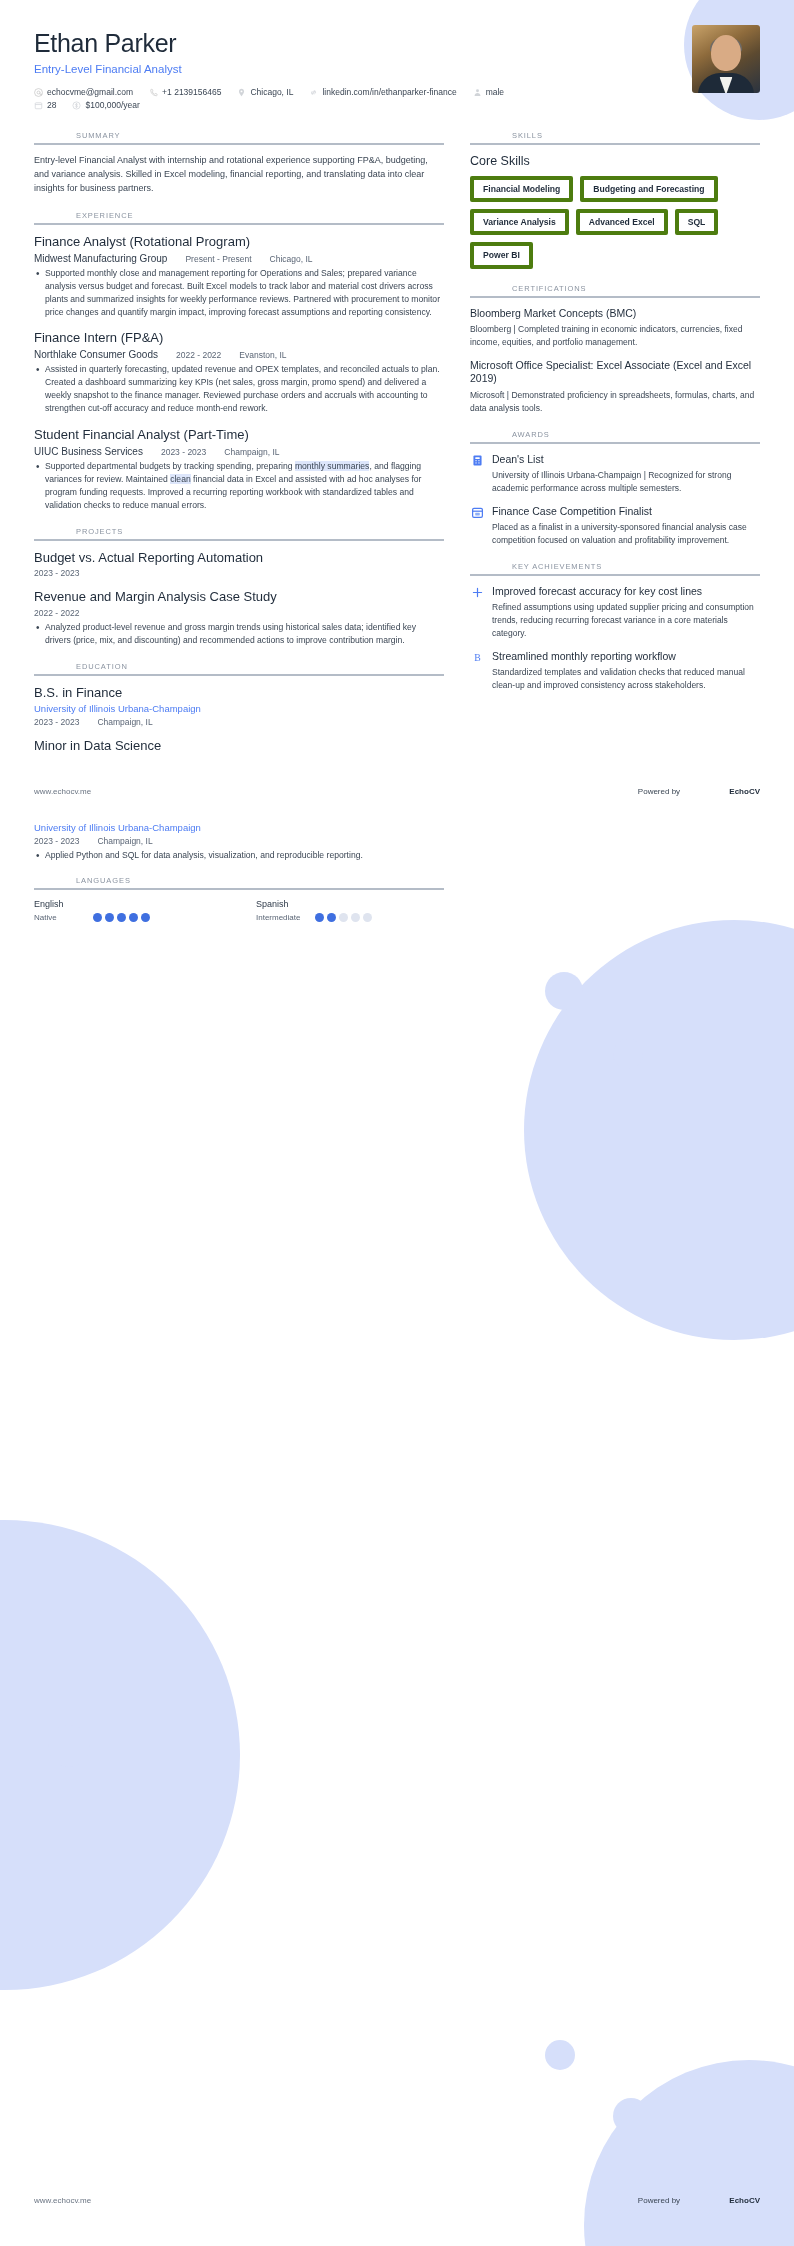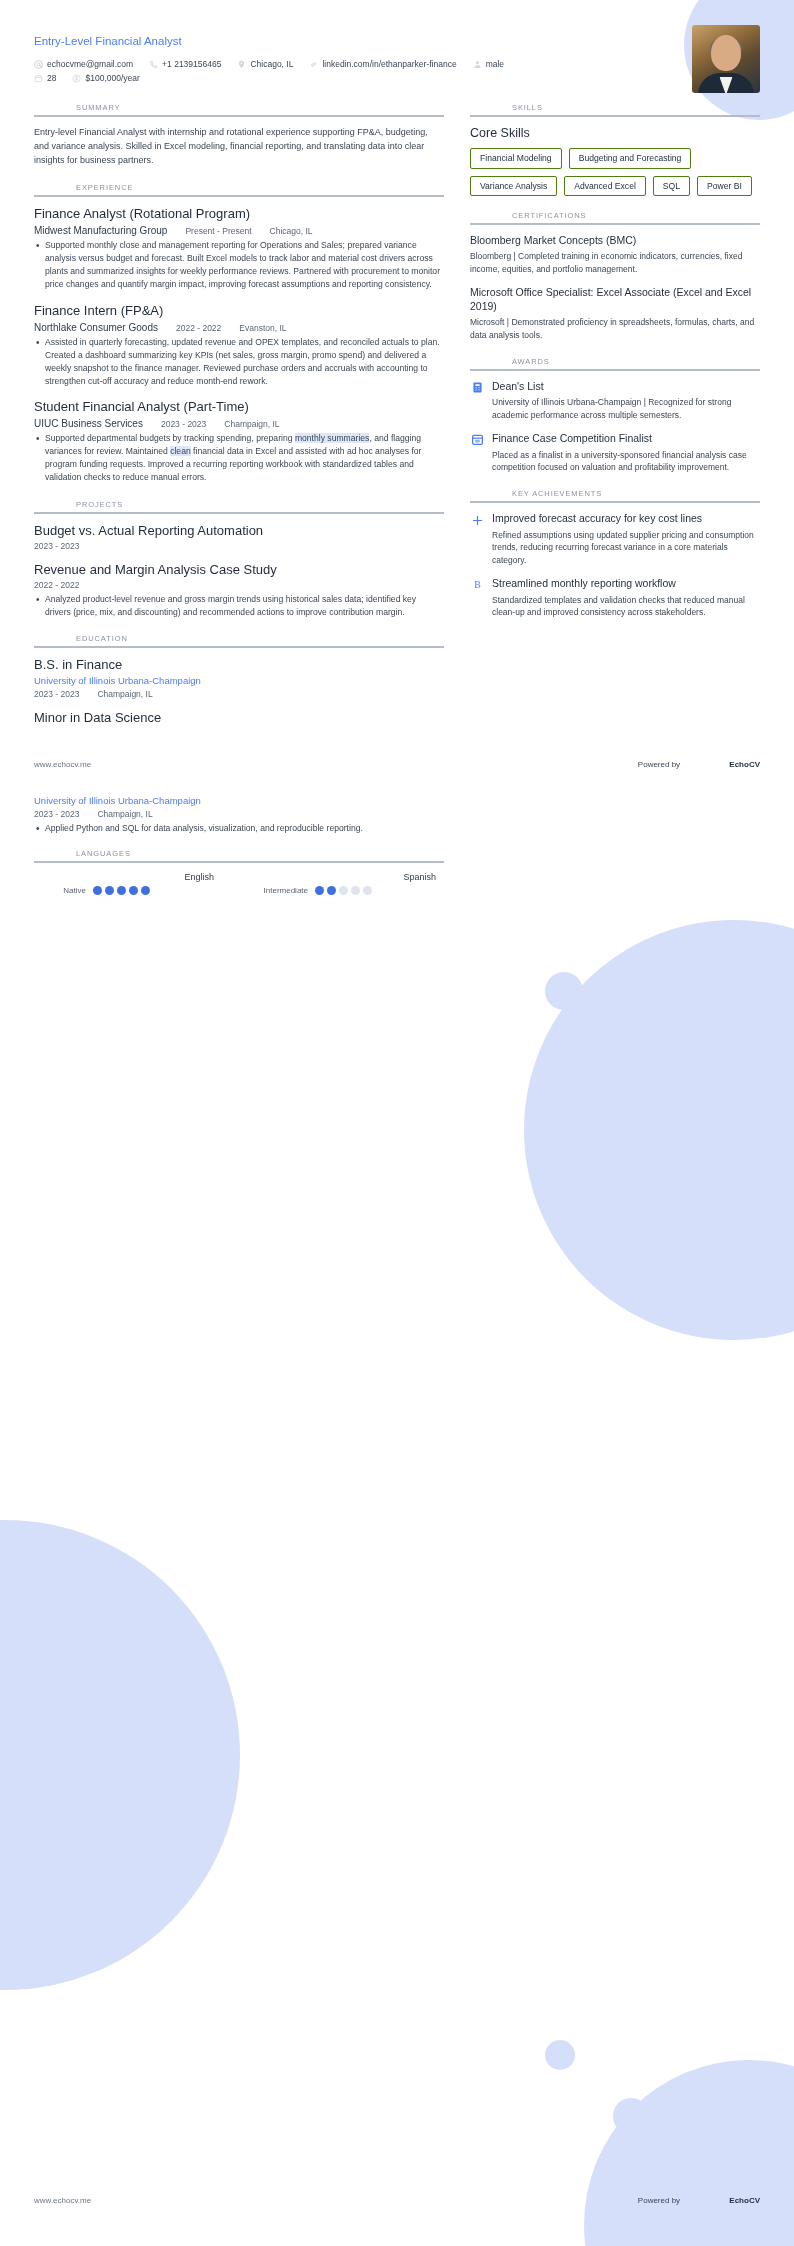--- a/index.html
+++ b/index.html
@@ -101,22 +101,22 @@
     font-size: 10px; color: #3b4654;
   }
   .hl { background: #dde6fb; }
 
   
   .skills-group-title {
     font-size: 12.5px; color: #1f2b3a; font-weight: 400; margin-bottom: 8px;
   }
   .chips { display: flex; flex-wrap: wrap; gap: 7px; }
   .chip {
-    border: 1px solid #4d7c0f; border-radius: 2px;
-    padding: 4px 9px; font-size: 8.6px; font-weight: normal; color: #1f2b3a;
+    border: 4px solid #4d7c0f; border-radius: 2px;
+    padding: 4px 9px; font-size: 8.6px; font-weight: bold; color: #1f2b3a;
     background: #fff; line-height: 1.2;
   }
   .cert { margin-bottom: 10px; }
   .cert-name { font-size: 10.5px; color: #1f2b3a; line-height: 1.3; margin-bottom: 3px; }
   .cert-desc { font-size: 8.5px; line-height: 1.5; color: #3b4654; }
 
   .award { display: flex; gap: 8px; margin-bottom: 10px; }
   .award-icon {
     flex: 0 0 14px; width: 14px; height: 14px; margin-top: 1px;
     display: flex; align-items: center; justify-content: center;
@@ -129,21 +129,21 @@
   
   .footer {
     display: flex; justify-content: space-between; align-items: center;
     padding: 0 34px; font-size: 8px; color: #6b7583; position: relative; z-index: 3;
   }
   .footer .brand { color: #3b4654; }
   .footer .brand b { color: #1f2b3a; padding-left: 47px; }
 
   
   .lang-wrap { display: flex; gap: 42px; }
-  .lang { width: 180px; text-align: right; }
+  .lang { width: 180px; }
   .lang-name { font-size: 9px; color: #2f3b4a; margin-bottom: 4px; }
   .lang-row { display: flex; align-items: center; gap: 7px; }
   .lang-level { font-size: 8px; color: #5b6676; width: 52px; }
   .dots { display: flex; gap: 3px; }
   .dot { width: 9px; height: 9px; border-radius: 50%; background: #dfe4ef; }
   .dot.on { background: #3f6fe0; }
 
   .spacer-a { height: 14px; }
   .spacer-page { height: 18px; }
 </style>
@@ -156,20 +156,21 @@
 <div class="blob b4"></div>
 <div class="blob b5"></div>
 <div class="blob b6"></div>
 <div class="blob b7"></div>
 <div class="blob b8"></div>
 <div class="blob b9"></div>
 
 <div class="page">
 
   <div class="header">
+    <div class="name">Ethan Parker</div>
     <div class="role">Entry-Level Financial Analyst</div>
 
     <div class="contact-rows">
       <div class="contact-row">
         <span class="contact-item">
           <span class="cicon">
               <svg viewBox="0 0 16 16">
                 <circle cx="8" cy="8" r="7" fill="none" stroke="#888" stroke-width="1.4"></circle>
                 <circle cx="8" cy="8" r="2.6" fill="none" stroke="#888" stroke-width="1.4"></circle>
                 <path d="M10.6 8v2.2a2 2 0 0 0 4 0" fill="none" stroke="#888" stroke-width="1.4"></path>

